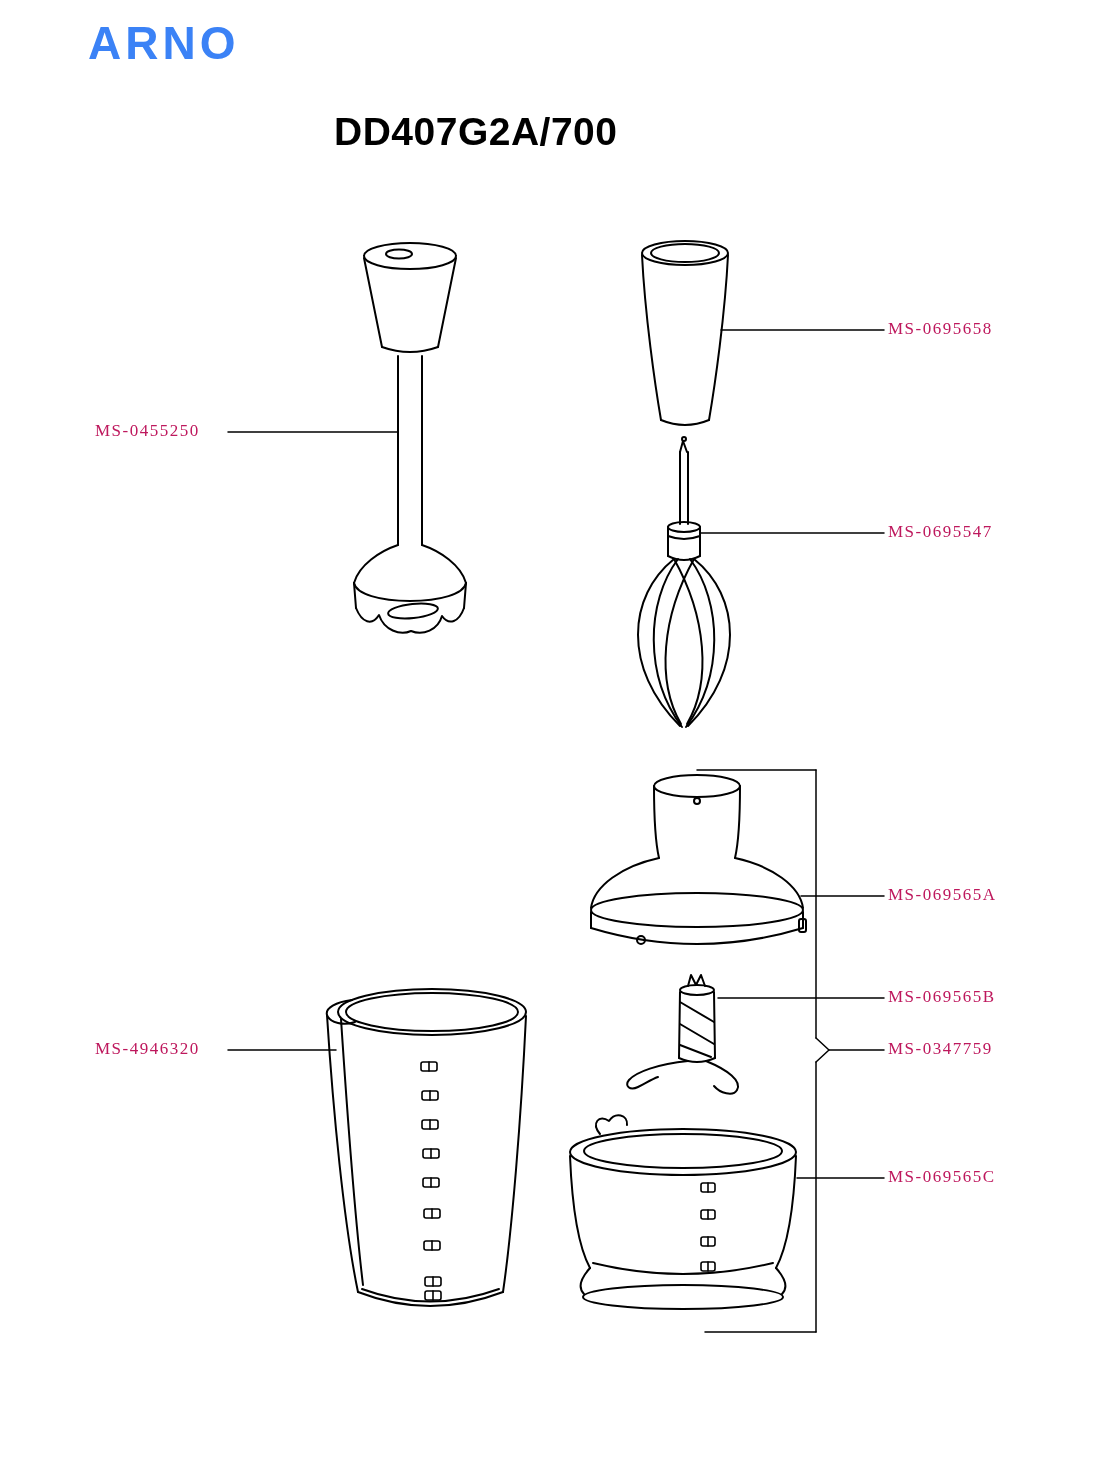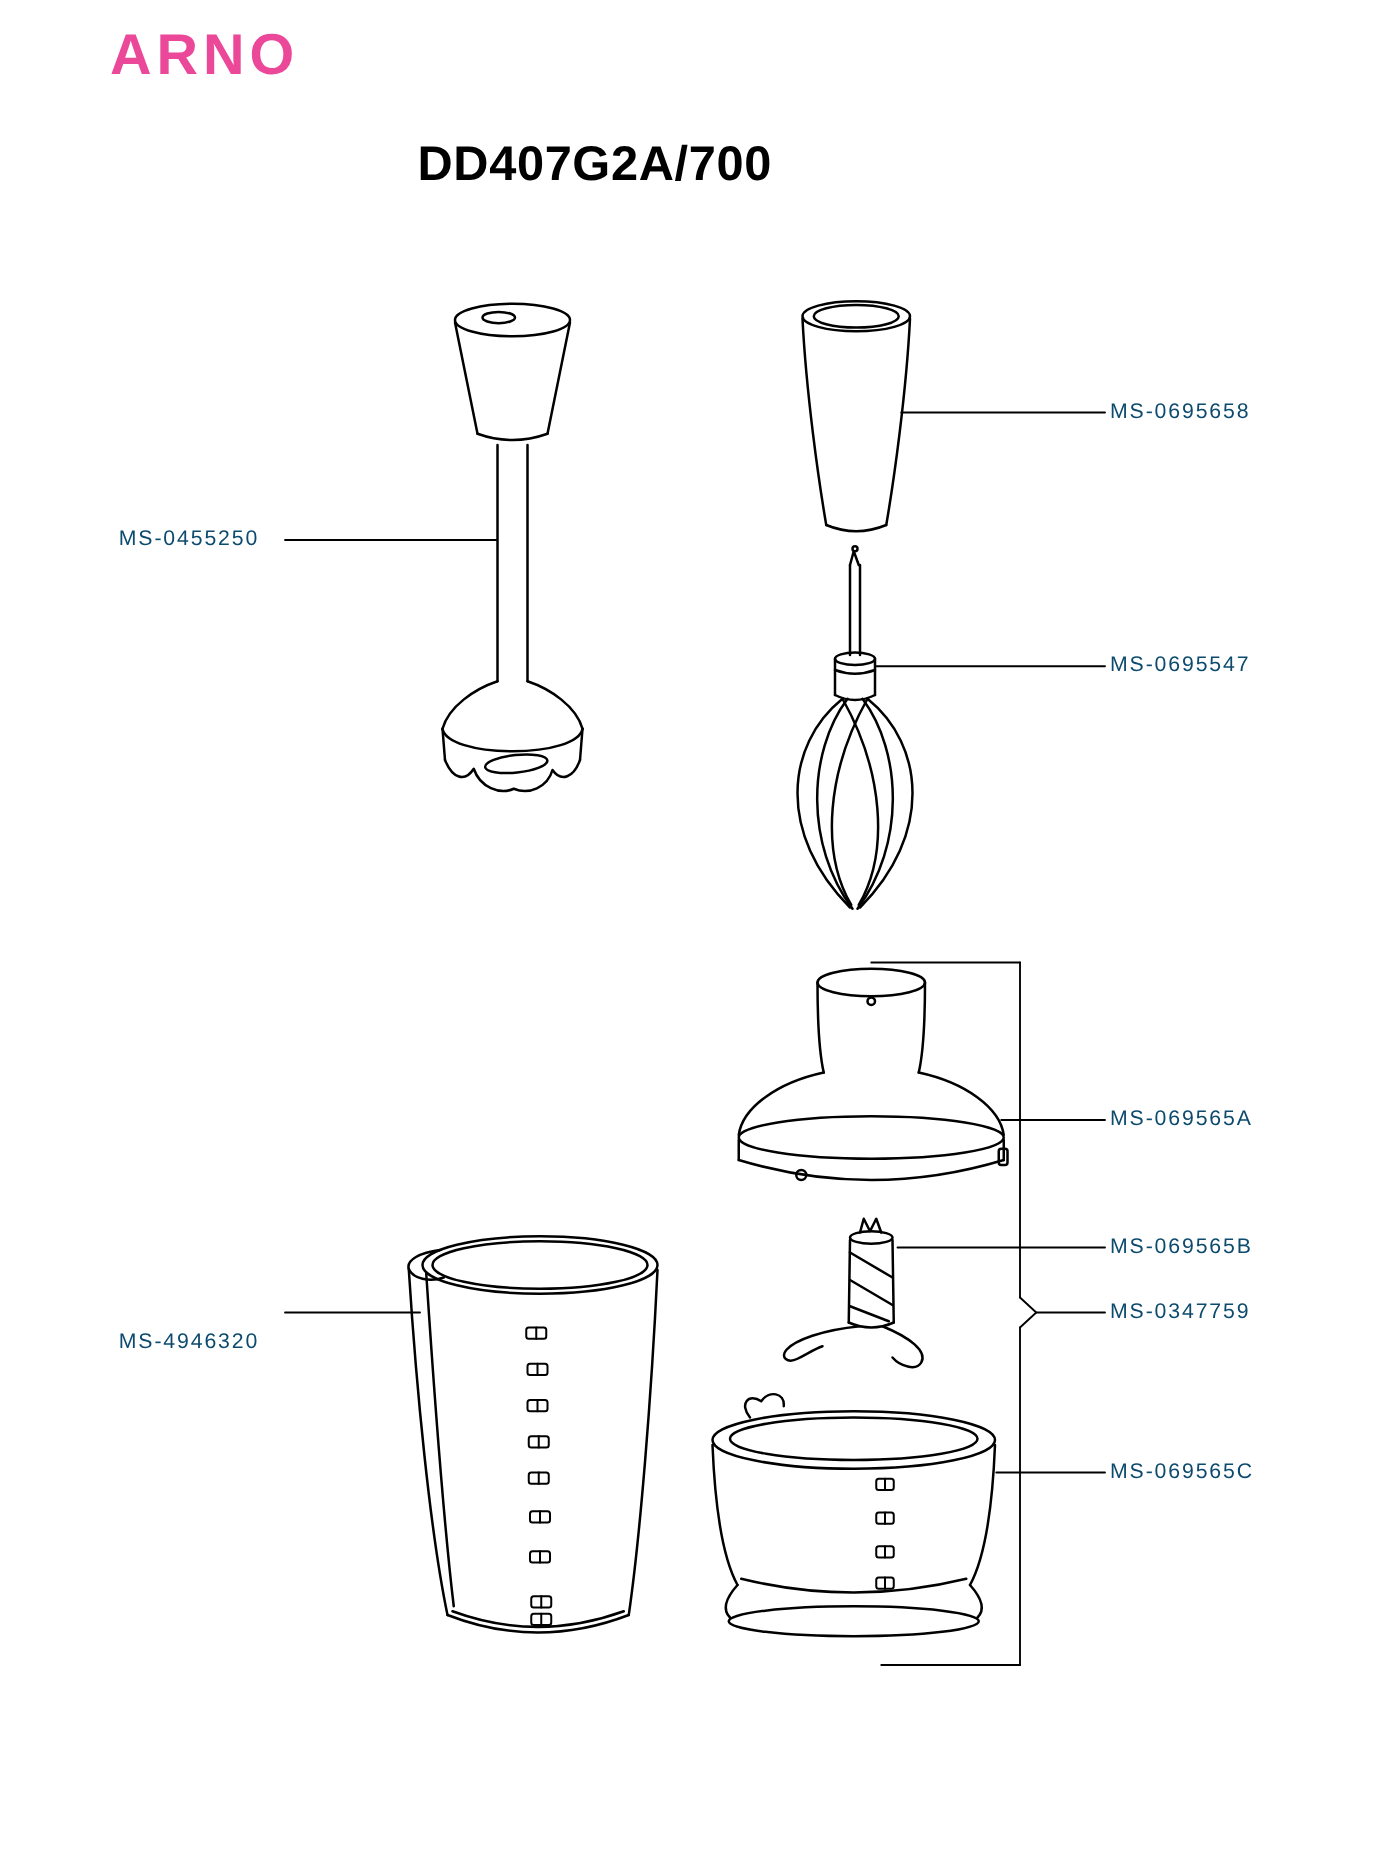--- a/index.html
+++ b/index.html
@@ -12,38 +12,38 @@
     background: #ffffff;
     overflow: hidden;
   }
   .brand {
     position: absolute;
     left: 88px;
     top: 16px;
     font-size: 46px;
     font-weight: 900;
     letter-spacing: 4px;
-    color: #ec4899;
+    color: #3b82f6;
     font-family: "Liberation Sans", sans-serif;
   }
   .title {
     position: absolute;
     left: 334px;
     top: 110px;
     font-size: 39px;
     font-weight: 700;
     letter-spacing: 0.5px;
     color: #000;
   }
   .part-label {
     position: absolute;
-    font-family: Liberation Sans, sans-serif;
+    font-family: Liberation Serif, serif;
     font-size: 17px;
     letter-spacing: 1.5px;
-    color: #0c4a6e;
+    color: #be185d;
     white-space: nowrap;
   }
   svg.diagram { position: absolute; left: 0; top: 0; }
   .stroke { stroke: #000; fill: none; stroke-linecap: round; stroke-linejoin: round; }
 </style>
 </head>
 <body>
 
 <div class="page">
 
@@ -188,16 +188,16 @@
       <path d="M 829 1050 H 884"></path>
     </g>
   </svg>
 
   <div class="part-label" style="left:95px;  top:421px;">MS-0455250</div>
   <div class="part-label" style="left:888px; top:319px;">MS-0695658</div>
   <div class="part-label" style="left:888px; top:522px;">MS-0695547</div>
   <div class="part-label" style="left:888px; top:885px;">MS-069565A</div>
   <div class="part-label" style="left:888px; top:987px;text-align:right;">MS-069565B</div>
   <div class="part-label" style="left:888px; top:1039px;">MS-0347759</div>
-  <div class="part-label" style="left:95px;  top:1039px;margin-top:24px;">MS-4946320</div>
+  <div class="part-label" style="left:95px;  top:1039px;">MS-4946320</div>
   <div class="part-label" style="left:888px; top:1167px;">MS-069565C</div>
 
 </div>
 
 </body></html>

